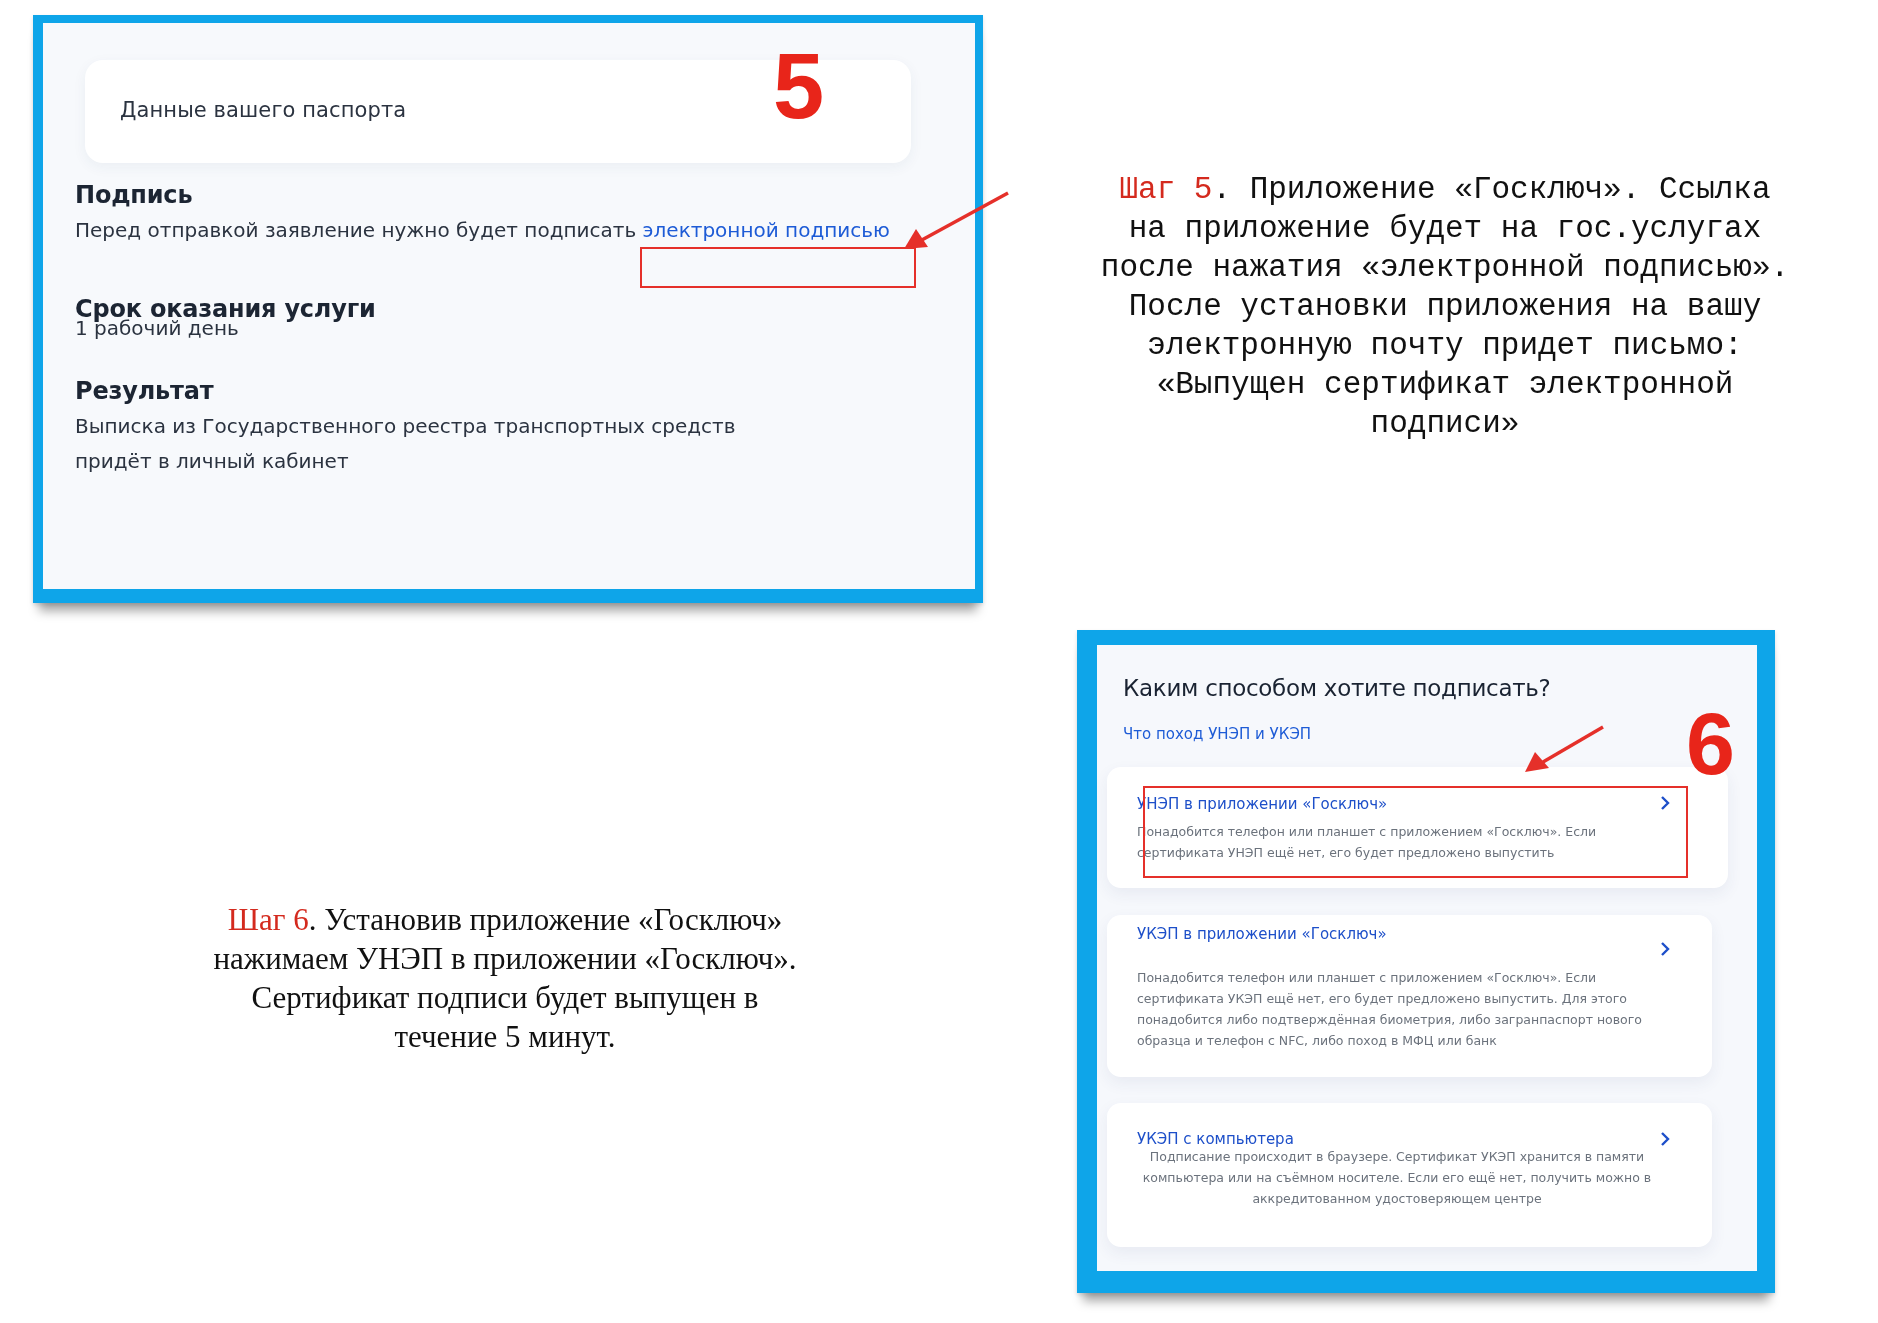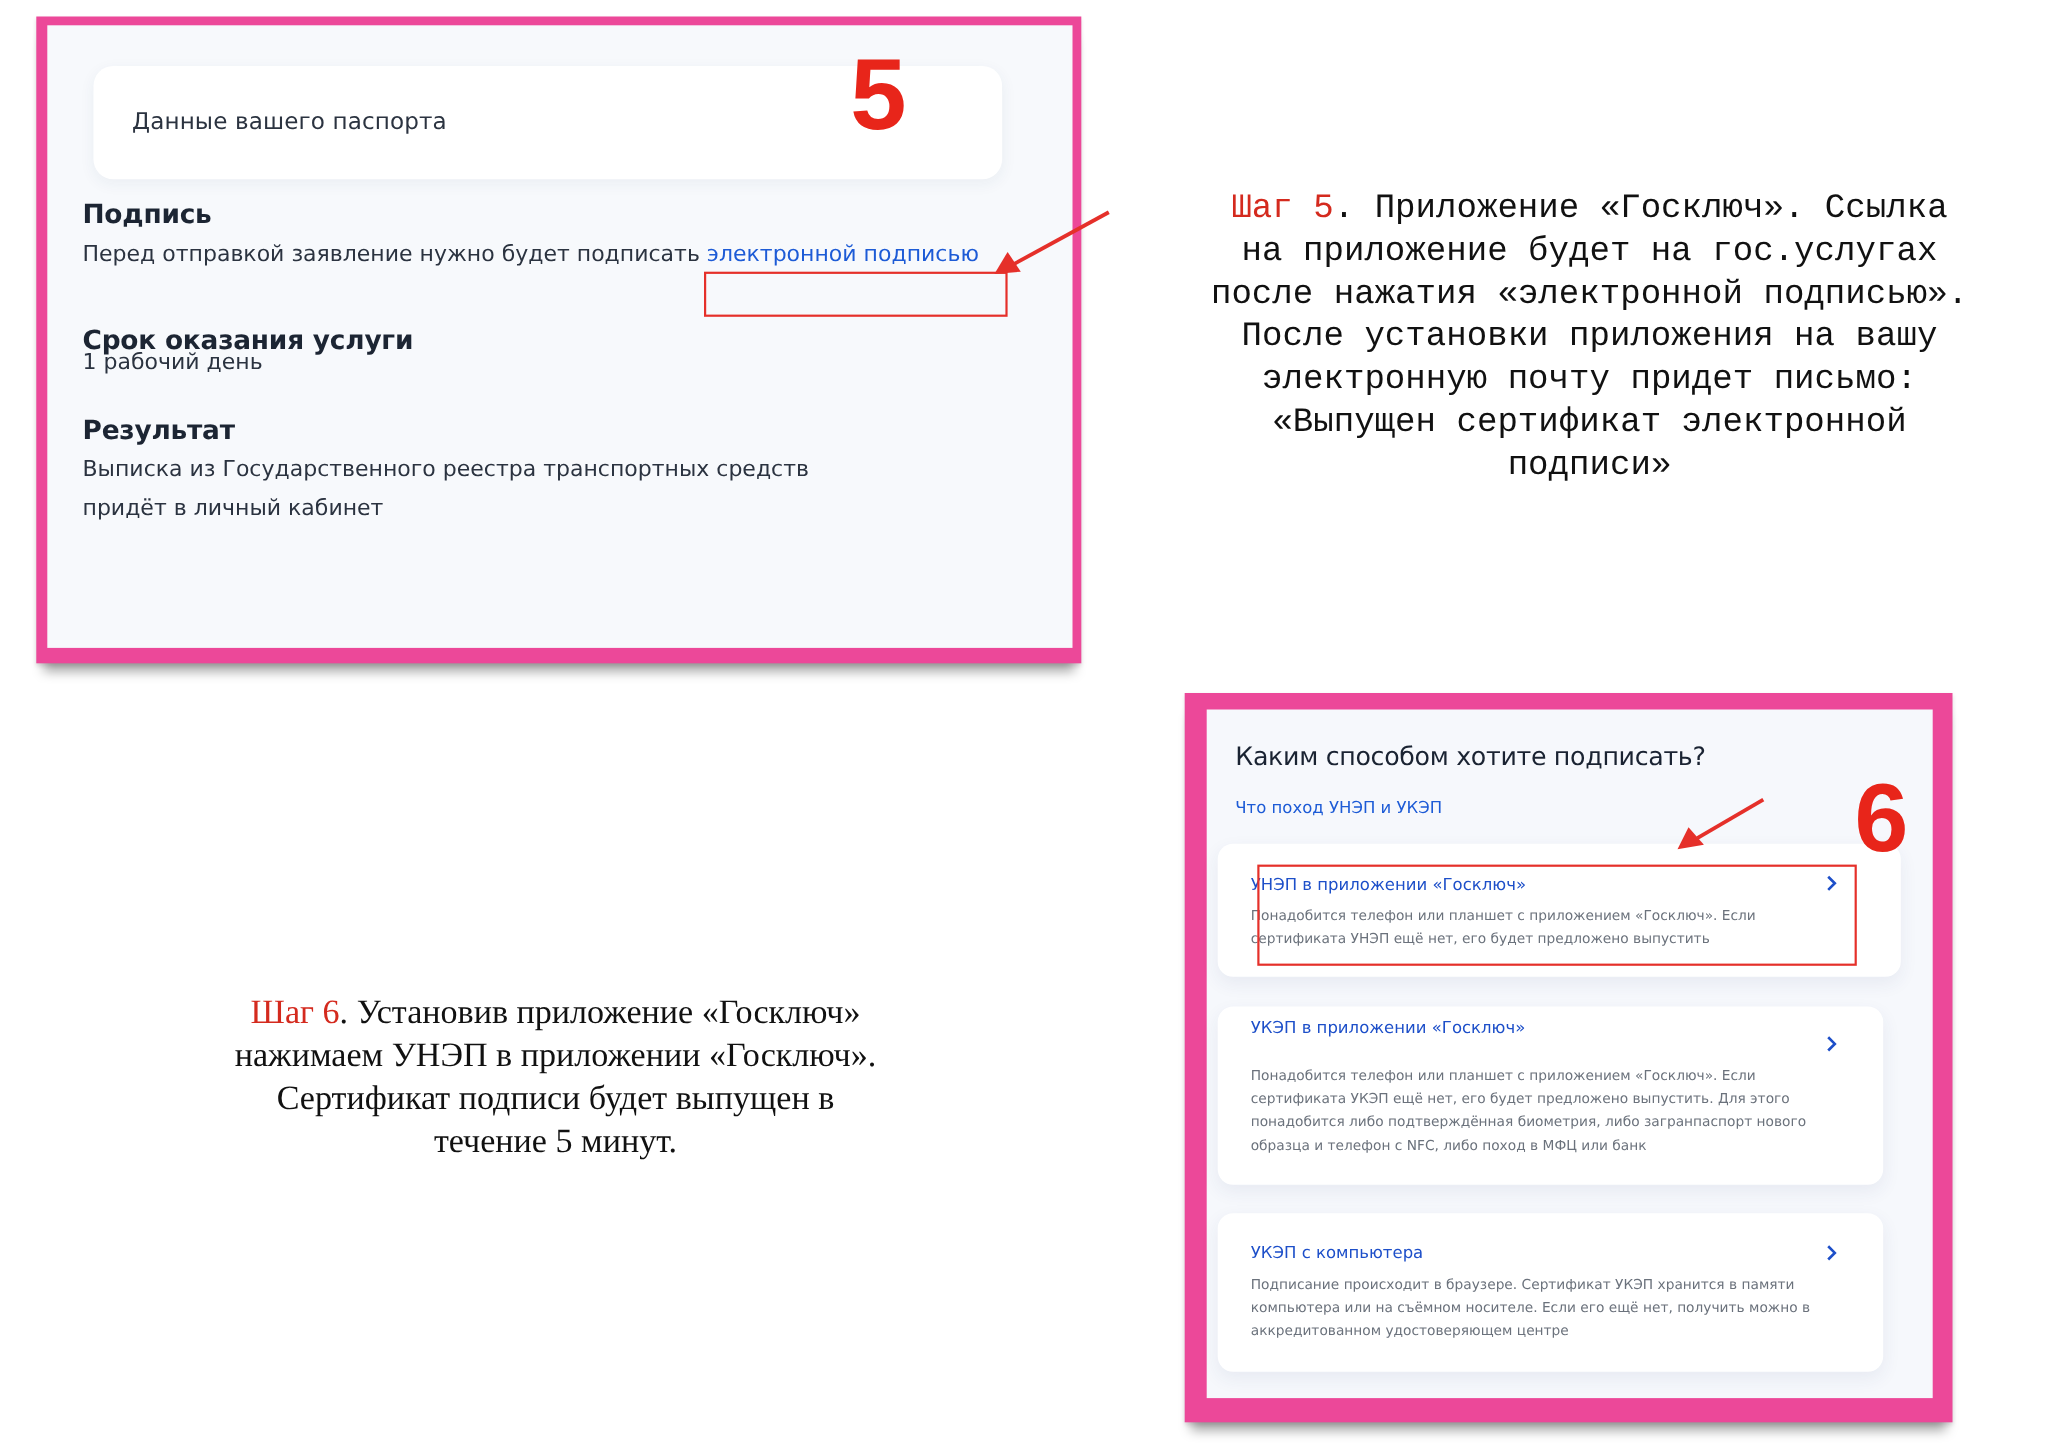--- a/index.html
+++ b/index.html
@@ -5,21 +5,21 @@
   html, body { margin:0; padding:0; }
   body {
     width:1878px; height:1323px; position:relative; overflow:hidden;
     background:#ffffff;
     font-family:"DejaVu Sans", sans-serif;
   }
   .abs { position:absolute; }
 
   
   .shot {
-    position:absolute; background:#ec4899;
+    position:absolute; background:#0ea5e9;
     box-shadow: 0 14px 10px -6px rgba(0,0,0,0.35), 0 2px 4px rgba(0,0,0,0.12);
   }
   #card5 { left:33px; top:15px; width:950px; height:588px; }
   #card5 .inner {
     position:absolute; left:10px; top:8px; right:8px; bottom:14px;
     background:#f7f9fc;
   }
   .passport-box {
     position:absolute; left:42px; top:37px; width:826px; height:103px;
     background:#ffffff; border-radius:18px;
@@ -141,21 +141,21 @@
     <div class="option" style="top:270px; height:162px;">
       <div class="opt-title" style="top:10px;">УКЭП в приложении «Госключ»</div>
       <div class="opt-desc" style="top:52px;">Понадобится телефон или планшет с приложением «Госключ». Если сертификата УКЭП ещё нет, его будет предложено выпустить. Для этого понадобится либо подтверждённая биометрия, либо загранпаспорт нового образца и телефон с NFC, либо поход в МФЦ или банк</div>
       <svg class="chev" style="left:549px; top:25px;" viewBox="0 0 18 18">
         <polyline points="6,3 12,9 6,15" fill="none" stroke="#1d4fc9" stroke-width="2.4"></polyline>
       </svg>
     </div>
 
     <div class="option" style="top:458px; height:144px;">
       <div class="opt-title" style="top:27px;">УКЭП с компьютера</div>
-      <div class="opt-desc" style="top:54px;">Подписание происходит в браузере. Сертификат УКЭП хранится в памяти компьютера или на съёмном носителе. Если его ещё нет, получить можно в аккредитованном удостоверяющем центре</div>
+      <div class="opt-desc" style="top:43px;text-align:center;">Подписание происходит в браузере. Сертификат УКЭП хранится в памяти компьютера или на съёмном носителе. Если его ещё нет, получить можно в аккредитованном удостоверяющем центре</div>
       <svg class="chev" style="left:549px; top:27px;" viewBox="0 0 18 18">
         <polyline points="6,3 12,9 6,15" fill="none" stroke="#1d4fc9" stroke-width="2.4"></polyline>
       </svg>
     </div>
   </div>
 </div>
 
 <div id="num6" class="big-num abs">6</div>
 
 <div class="hl-box" style="left:1143px; top:786px; width:545px; height:92px;"></div>

